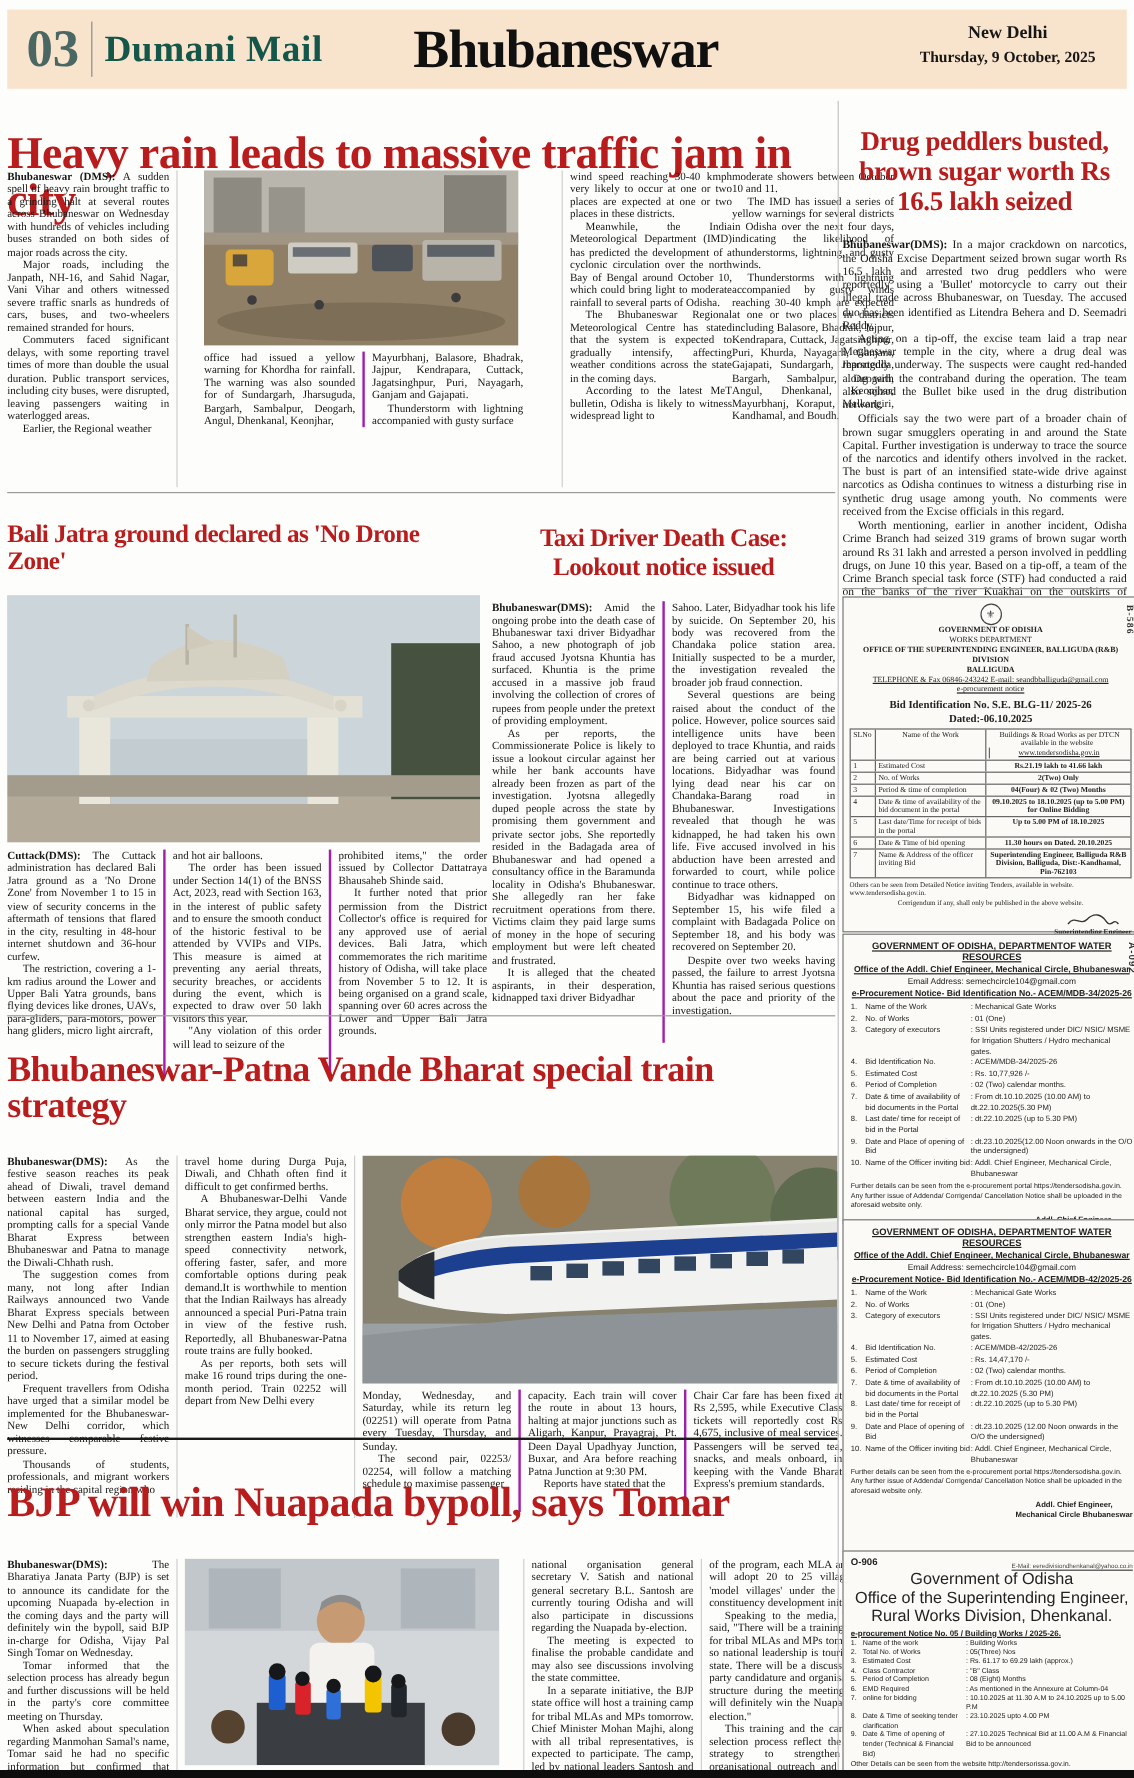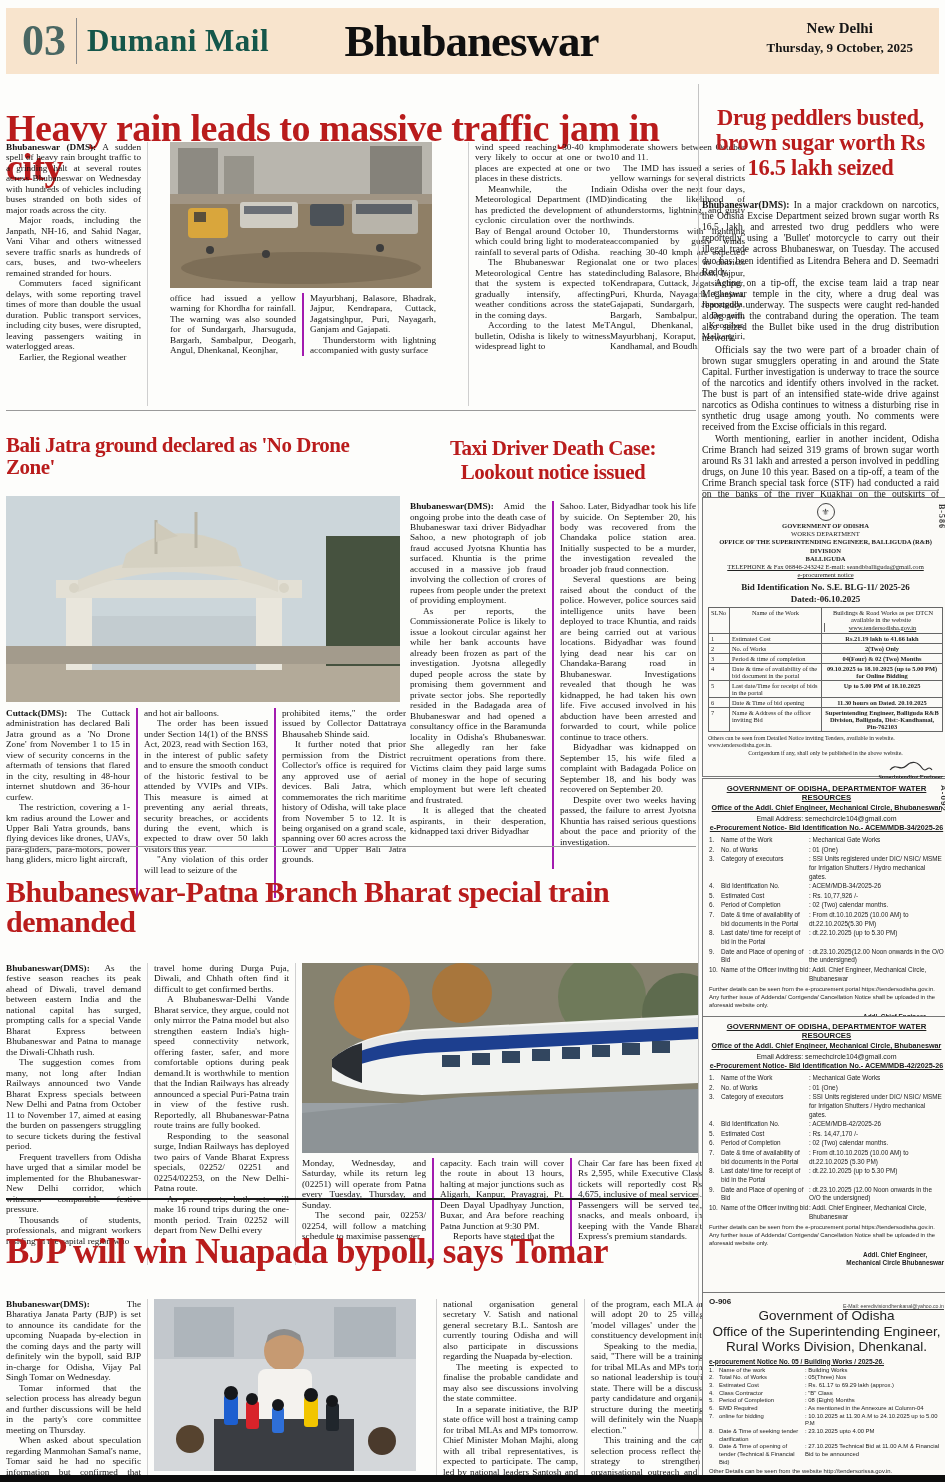--- a/index.html
+++ b/index.html
@@ -276,32 +276,31 @@
           <p>Several questions are being raised about the conduct of the police. However, police sources said intelligence units have been deployed to trace Khuntia, and raids are being carried out at various locations. Bidyadhar was found lying dead near his car on Chandaka-Barang road in Bhubaneswar. Investigations revealed that though he was kidnapped, he had taken his own life. Five accused involved in his abduction have been arrested and forwarded to court, while police continue to trace others.</p>
           <p>Bidyadhar was kidnapped on September 15, his wife filed a complaint with Badagada Police on September 18, and his body was recovered on September 20.</p>
           <p>Despite over two weeks having passed, the failure to arrest Jyotsna Khuntia has raised serious questions about the pace and priority of the investigation.</p>
         </div>
     </div>
   </section>
 
   <div class="rule rule-mid"></div>
 
   <section class="vande">
-    <h2 class="headline">Bhubaneswar-Patna Branch Bharat special train demanded</h2>
+    <h2 class="headline">Bhubaneswar-Patna Vande Bharat special train strategy</h2>
     <div class="body">
       <div class="col c">
           <p><b>Bhubaneswar(DMS):</b> As the festive season reaches its peak ahead of Diwali, travel demand between eastern India and the national capital has surged, prompting calls for a special Vande Bharat Express between Bhubaneswar and Patna to manage the Diwali-Chhath rush.</p>
           <p>The suggestion comes from many, not long after Indian Railways announced two Vande Bharat Express specials between New Delhi and Patna from October 11 to November 17, aimed at easing the burden on passengers struggling to secure tickets during the festival period.</p>
           <p>Frequent travellers from Odisha have urged that a similar model be implemented for the Bhubaneswar-New Delhi corridor, which witnesses comparable festive pressure.</p>
           <p>Thousands of students, professionals, and migrant workers residing in the capital region who</p>
         </div>
       <div class="col c" style="border-left:1px solid #cfcfcf;margin-left:6px;padding-left:6px;">
           <p>travel home during Durga Puja, Diwali, and Chhath often find it difficult to get confirmed berths.</p>
           <p>A Bhubaneswar-Delhi Vande Bharat service, they argue, could not only mirror the Patna model but also strengthen eastern India's high-speed connectivity network, offering faster, safer, and more comfortable options during peak demand.It is worthwhile to mention that the Indian Railways has already announced a special Puri-Patna train in view of the festive rush. Reportedly, all Bhubaneswar-Patna route trains are fully booked.</p>
-          <p>Responding to the seasonal surge, Indian Railways has deployed two pairs of Vande Bharat Express specials, 02252/ 02251 and 02254/02253, on the New Delhi-Patna route.</p>
           <p>As per reports, both sets will make 16 round trips during the one-month period. Train 02252 will depart from New Delhi every</p>
         </div>
       <div class="right">
         <div class="photo">
           <svg width="396" height="190" viewBox="0 0 396 190" xmlns="http://www.w3.org/2000/svg">
             <rect width="396" height="190" fill="#86826f"></rect>
             <circle cx="70" cy="40" r="38" fill="#c07f3e"></circle>
               <circle cx="160" cy="30" r="30" fill="#a8763c"></circle>
             <circle cx="300" cy="34" r="44" fill="#6f7a5a"></circle>
               <circle cx="380" cy="50" r="40" fill="#5e6b4e"></circle>

